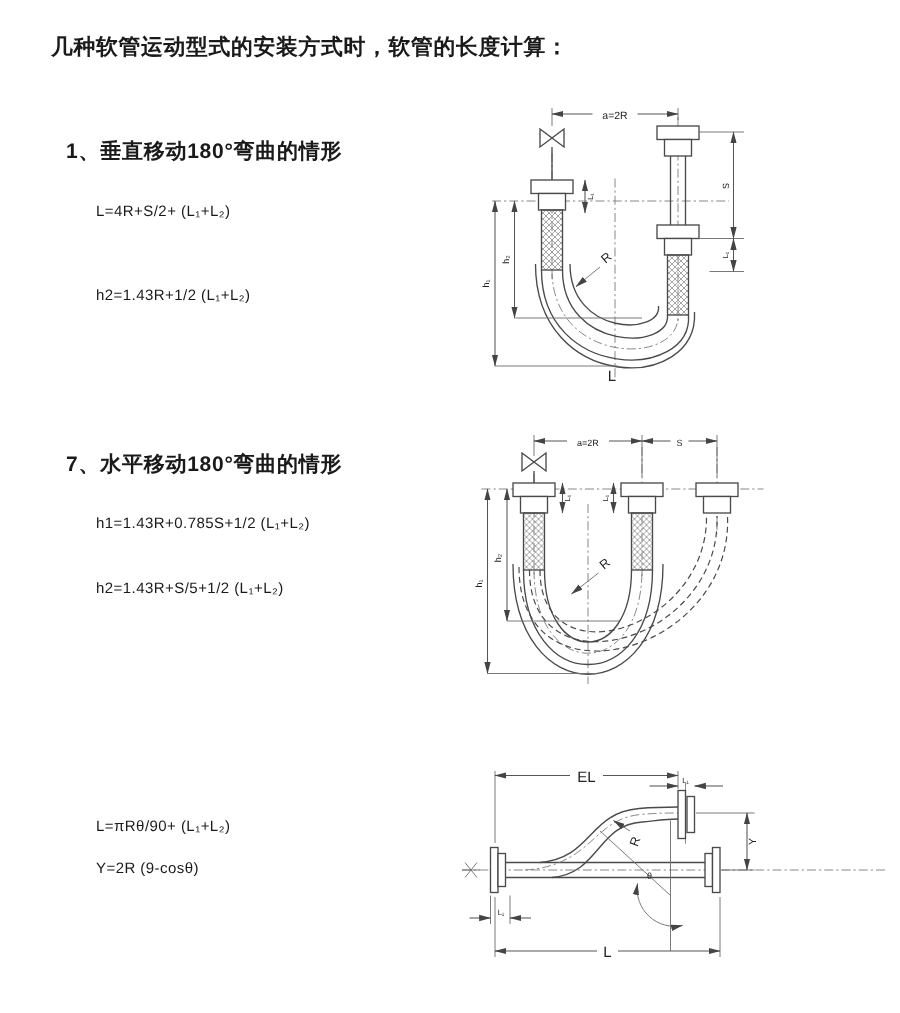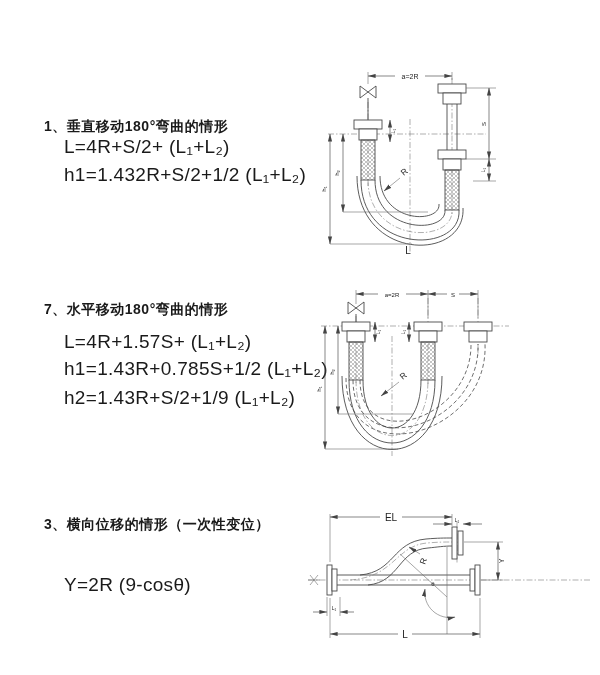--- a/index.html
+++ b/index.html
@@ -1,20 +1,20 @@
 <!DOCTYPE html>
 <html><head>
 <meta charset="utf-8">
 <style>
   html,body{margin:0;padding:0;background:#fff;}
   .page{position:relative;width:600px;height:675px;background:#ffffff;overflow:hidden;
         font-family:"Liberation Sans","DejaVu Sans",sans-serif;color:#1a1a1a;}
   .title{position:absolute;left:34px;top:22px;font-size:14.5px;font-weight:700;letter-spacing:0.5px;}
   .sec-heading{position:absolute;left:44px;font-size:14px;font-weight:700;letter-spacing:0.5px;}
-  .formula{position:absolute;left:64px;font-size:19px;font-weight:500;letter-spacing:0.3px;white-space:pre;}
+  .formula{position:absolute;left:64px;font-size:10px;font-weight:500;letter-spacing:0.3px;white-space:pre;}
   svg.diag{position:absolute;}
   .d1{left:316px;top:64px;}
   .d2{left:313px;top:284px;}
   .d3{left:300px;top:502px;}
   svg .ln{stroke:#4a4a4a;stroke-width:0.9;fill:none;}
   svg .thin{stroke:#6b6b6b;stroke-width:0.6;fill:none;}
   svg .dim{stroke:#555;stroke-width:0.7;fill:none;}
   svg .cl{stroke:#7a7a7a;stroke-width:0.6;fill:none;stroke-dasharray:6 2 1.5 2;}
   svg .dash{stroke:#4a4a4a;stroke-width:0.8;fill:none;stroke-dasharray:4 2.5;}
   svg rect.part{fill:#ffffff;stroke:#4a4a4a;stroke-width:0.9;}
@@ -32,31 +32,31 @@
     <defs>
       <marker id="ar" markerWidth="8" markerHeight="5" refX="7.6" refY="2.5" orient="auto-start-reverse" markerUnits="userSpaceOnUse">
         <path d="M0,0.4 L8,2.5 L0,4.6 Z" fill="#444"></path>
       </marker>
       <pattern id="hatch" width="4" height="4" patternUnits="userSpaceOnUse">
         <path d="M0,0 L4,4 M4,0 L0,4" stroke="#888" stroke-width="0.5"></path>
       </pattern>
     </defs>
   </svg>
 
-
-  <div class="sec-heading" style="top:118px">1、垂直移动180°弯曲的情形</div>
+  <div class="title">几种软管运动型式的安装方式时，软管的长度计算：</div>
+
+  <div class="sec-heading" style="top:92px">1、垂直移动180°弯曲的情形</div>
   <div class="formula" style="top:136px">L=4R+S/2+ (L₁+L₂)</div>
-  <div class="formula" style="top:164px">h1=1.432R+S/2+1/2 (L₁+L₂)</div>
+  <div class="formula" style="top:192px">h2=1.43R+1/2 (L₁+L₂)</div>
 
   <div class="sec-heading" style="top:301px">7、水平移动180°弯曲的情形</div>
-  <div class="formula" style="top:331px">L=4R+1.57S+ (L₁+L₂)</div>
-  <div class="formula" style="top:358px">h1=1.43R+0.785S+1/2 (L₁+L₂)</div>
-  <div class="formula" style="top:387px">h2=1.43R+S/2+1/9 (L₁+L₂)</div>
-
-  <div class="sec-heading" style="top:516px">3、横向位移的情形（一次性变位）</div>
+  <div class="formula" style="top:344px">h1=1.43R+0.785S+1/2 (L₁+L₂)</div>
+  <div class="formula" style="top:387px">h2=1.43R+S/5+1/2 (L₁+L₂)</div>
+
+  <div class="formula" style="top:546px">L=πRθ/90+ (L₁+L₂)</div>
   <div class="formula" style="top:574px">Y=2R (9-cosθ)</div>
 
   <svg class="diag d1" width="232" height="192" viewBox="0 0 232 192">
 
     <g>
       <line class="cl" x1="12" y1="70" x2="170" y2="70"></line>
       <line class="cl" x1="52" y1="38" x2="52" y2="122"></line>
       <line class="cl" x1="136" y1="14" x2="136" y2="150"></line>
       <line class="cl" x1="94" y1="55" x2="94" y2="188"></line>
     </g>

